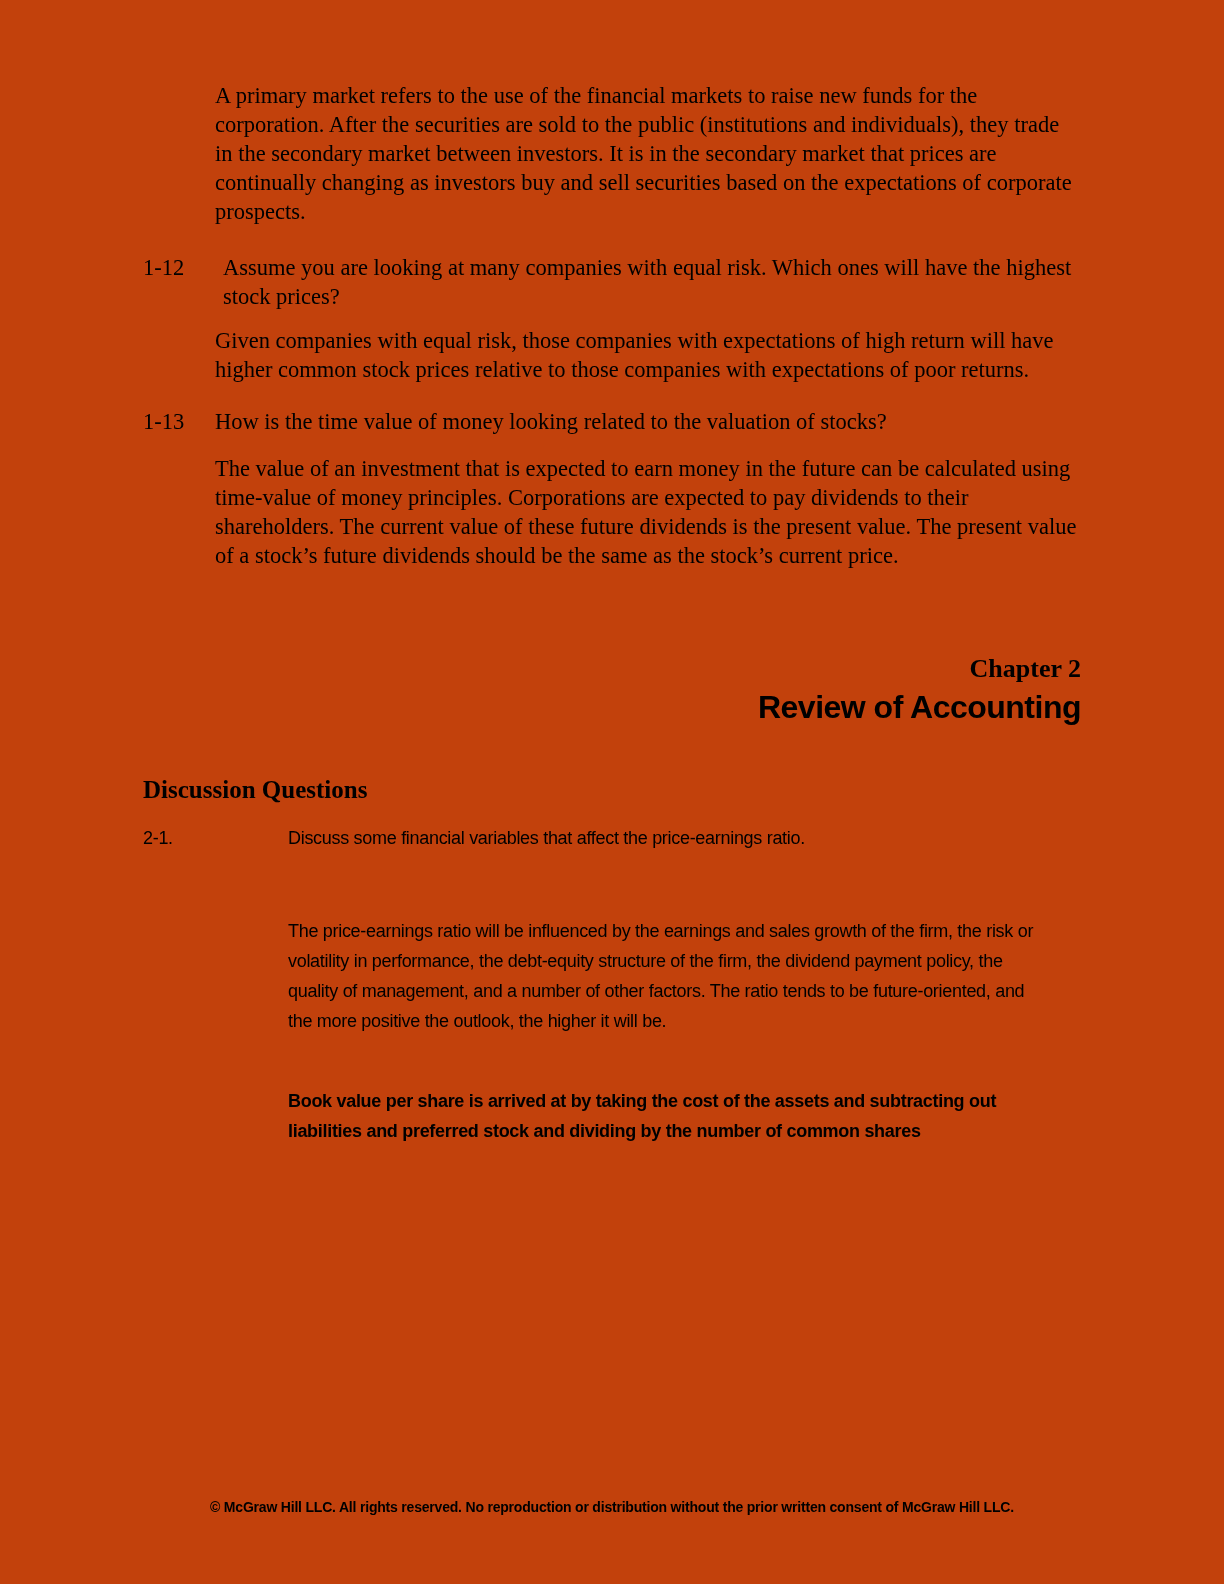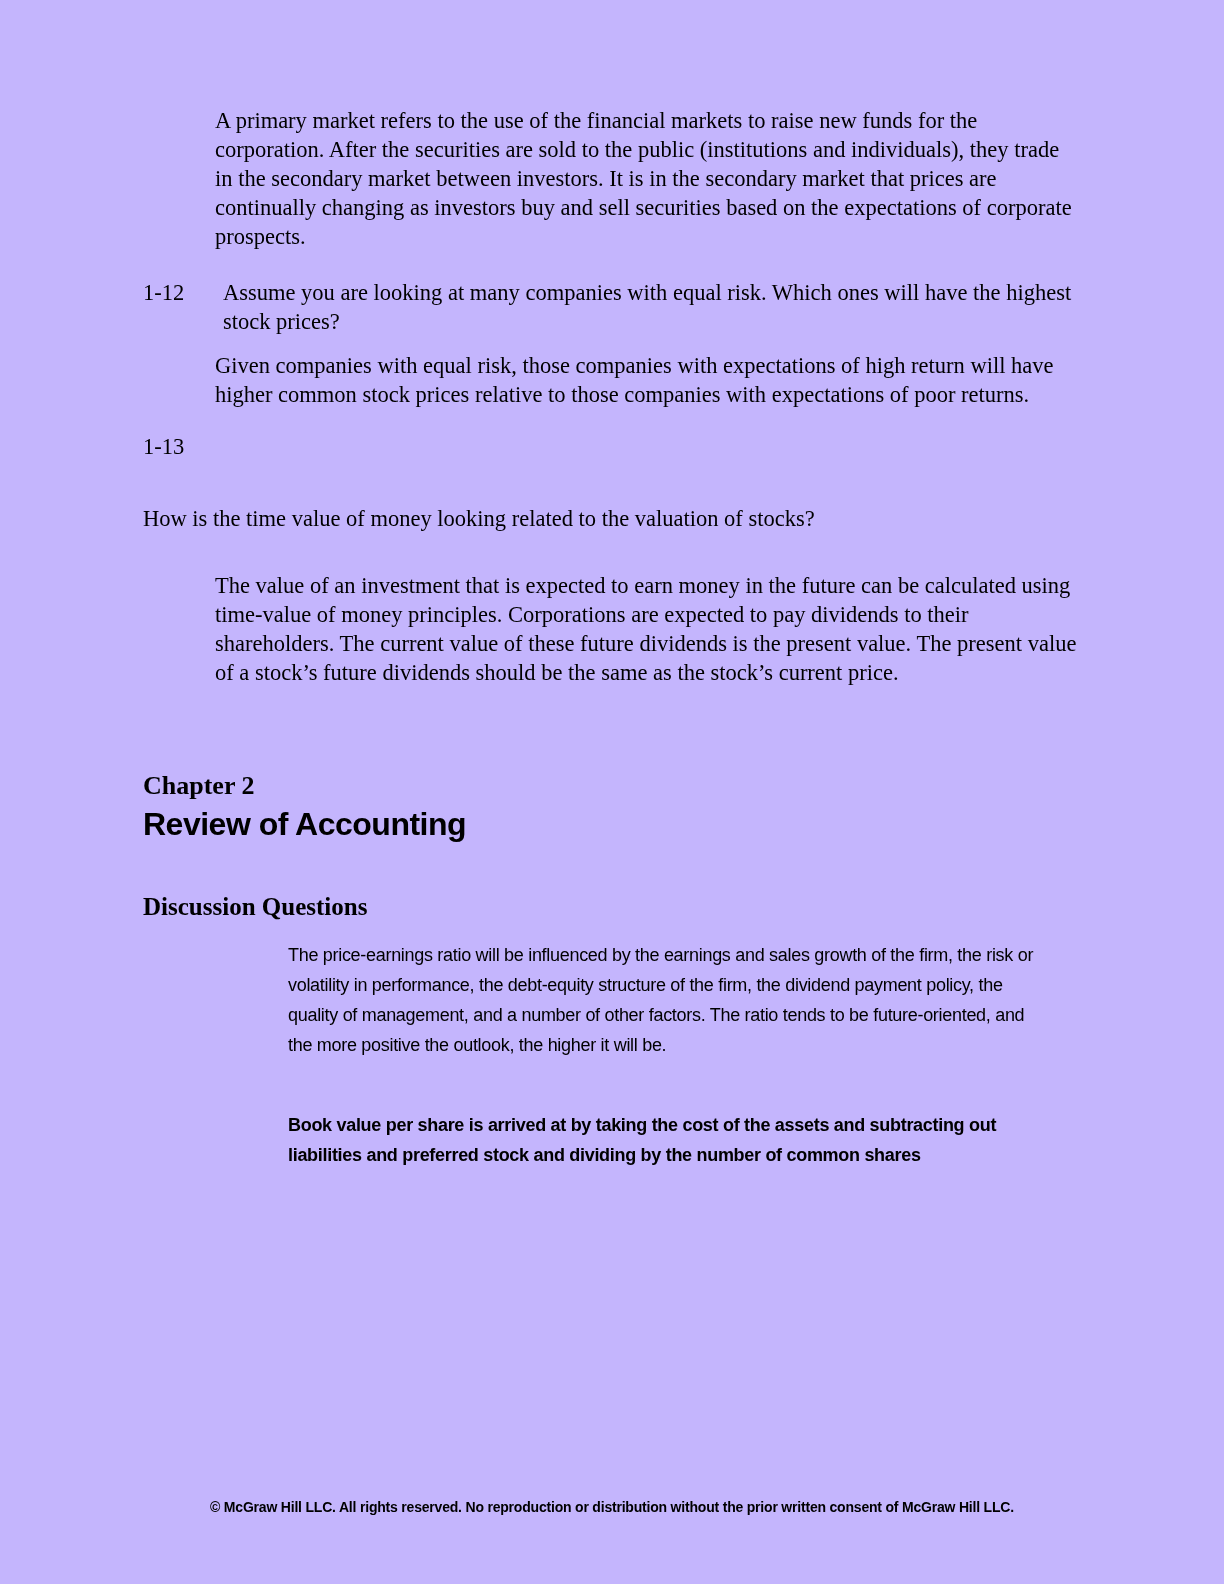--- a/index.html
+++ b/index.html
@@ -1,24 +1,24 @@
 <!DOCTYPE html>
 <html><head>
 <meta charset="utf-8">
 <style>
   html, body { margin: 0; padding: 0; background: #888; }
   * { box-sizing: border-box; }
 
   .page {
     width: 1224px;
     height: 1584px;
-    background: #c4b5fd;
+    background: #c2410c;
     color: #000000;
     margin: 0 auto;
-    padding: 106px 0 0 143px;
+    padding: 81px 0 0 143px;
     position: relative;
     overflow: hidden;
     font-family: "Liberation Serif", serif;
   }
 
   .content { width: 938px; }
 
   
   .serif-text {
     font-family: "Liberation Serif", serif;
@@ -33,27 +33,27 @@
 
   .q-row {
     display: flex;
     align-items: flex-start;
   }
   .q-row.serif-text .q-num { width: 72px; flex: 0 0 72px; }
   .q-row.serif-text .q-text { width: 858px; }
 
   .row-q112 { margin-bottom: 15px; justify-content: space-between; }
   .ans-112  { margin: 0 0 23px 72px; width: 858px; }
-  .row-q113 { margin-bottom: 38px; flex-direction: column; }
+  .row-q113 { margin-bottom: 18px; }
   .ans-113  { margin: 16px 0 80px 72px; width: 862px; }
 
   
   .chapter-heading {
     width: 938px;
-    text-align: left;
+    text-align: right;
     margin: 0 0 48px 0;
   }
   .chapter-title {
     font-family: "Liberation Serif", serif;
     font-weight: bold;
     font-size: 26px;
     line-height: 38px;
   }
   .chapter-subtitle {
     font-family: "Liberation Sans", sans-serif;
@@ -121,20 +121,24 @@
     </div>
     <p class="serif-text ans-113">The value of an investment that is expected to earn money in the future can be calculated using time-value of money principles. Corporations are expected to pay dividends to their shareholders. The current value of these future dividends is the present value. The present value of a stock’s future dividends should be the same as the stock’s current price.</p>
 
     <div class="chapter-heading">
       <div class="chapter-title">Chapter 2</div>
       <div class="chapter-subtitle">Review of Accounting</div>
     </div>
 
     <h2 class="section-heading">Discussion Questions</h2>
 
+    <div class="q-row sans-text row-q21">
+      <div class="q-num">2-1.</div>
+      <div class="q-text">Discuss some financial variables that affect the price-earnings ratio.</div>
+    </div>
     <p class="sans-text ans-21">The price-earnings ratio will be influenced by the earnings and sales growth of the firm, the risk or volatility in performance, the debt-equity structure of the firm, the dividend payment policy, the quality of management, and a number of other factors. The ratio tends to be future-oriented, and the more positive the outlook, the higher it will be.</p>
 
     <p class="sans-text ans-22">Book value per share is arrived at by taking the cost of the assets and subtracting out liabilities and preferred stock and dividing by the number of common shares</p>
 
   </div>
 
   <div class="footer">© McGraw Hill LLC. All rights reserved. No reproduction or distribution without the prior written consent of McGraw Hill LLC.</div>
 </div>
 
 </body></html>

